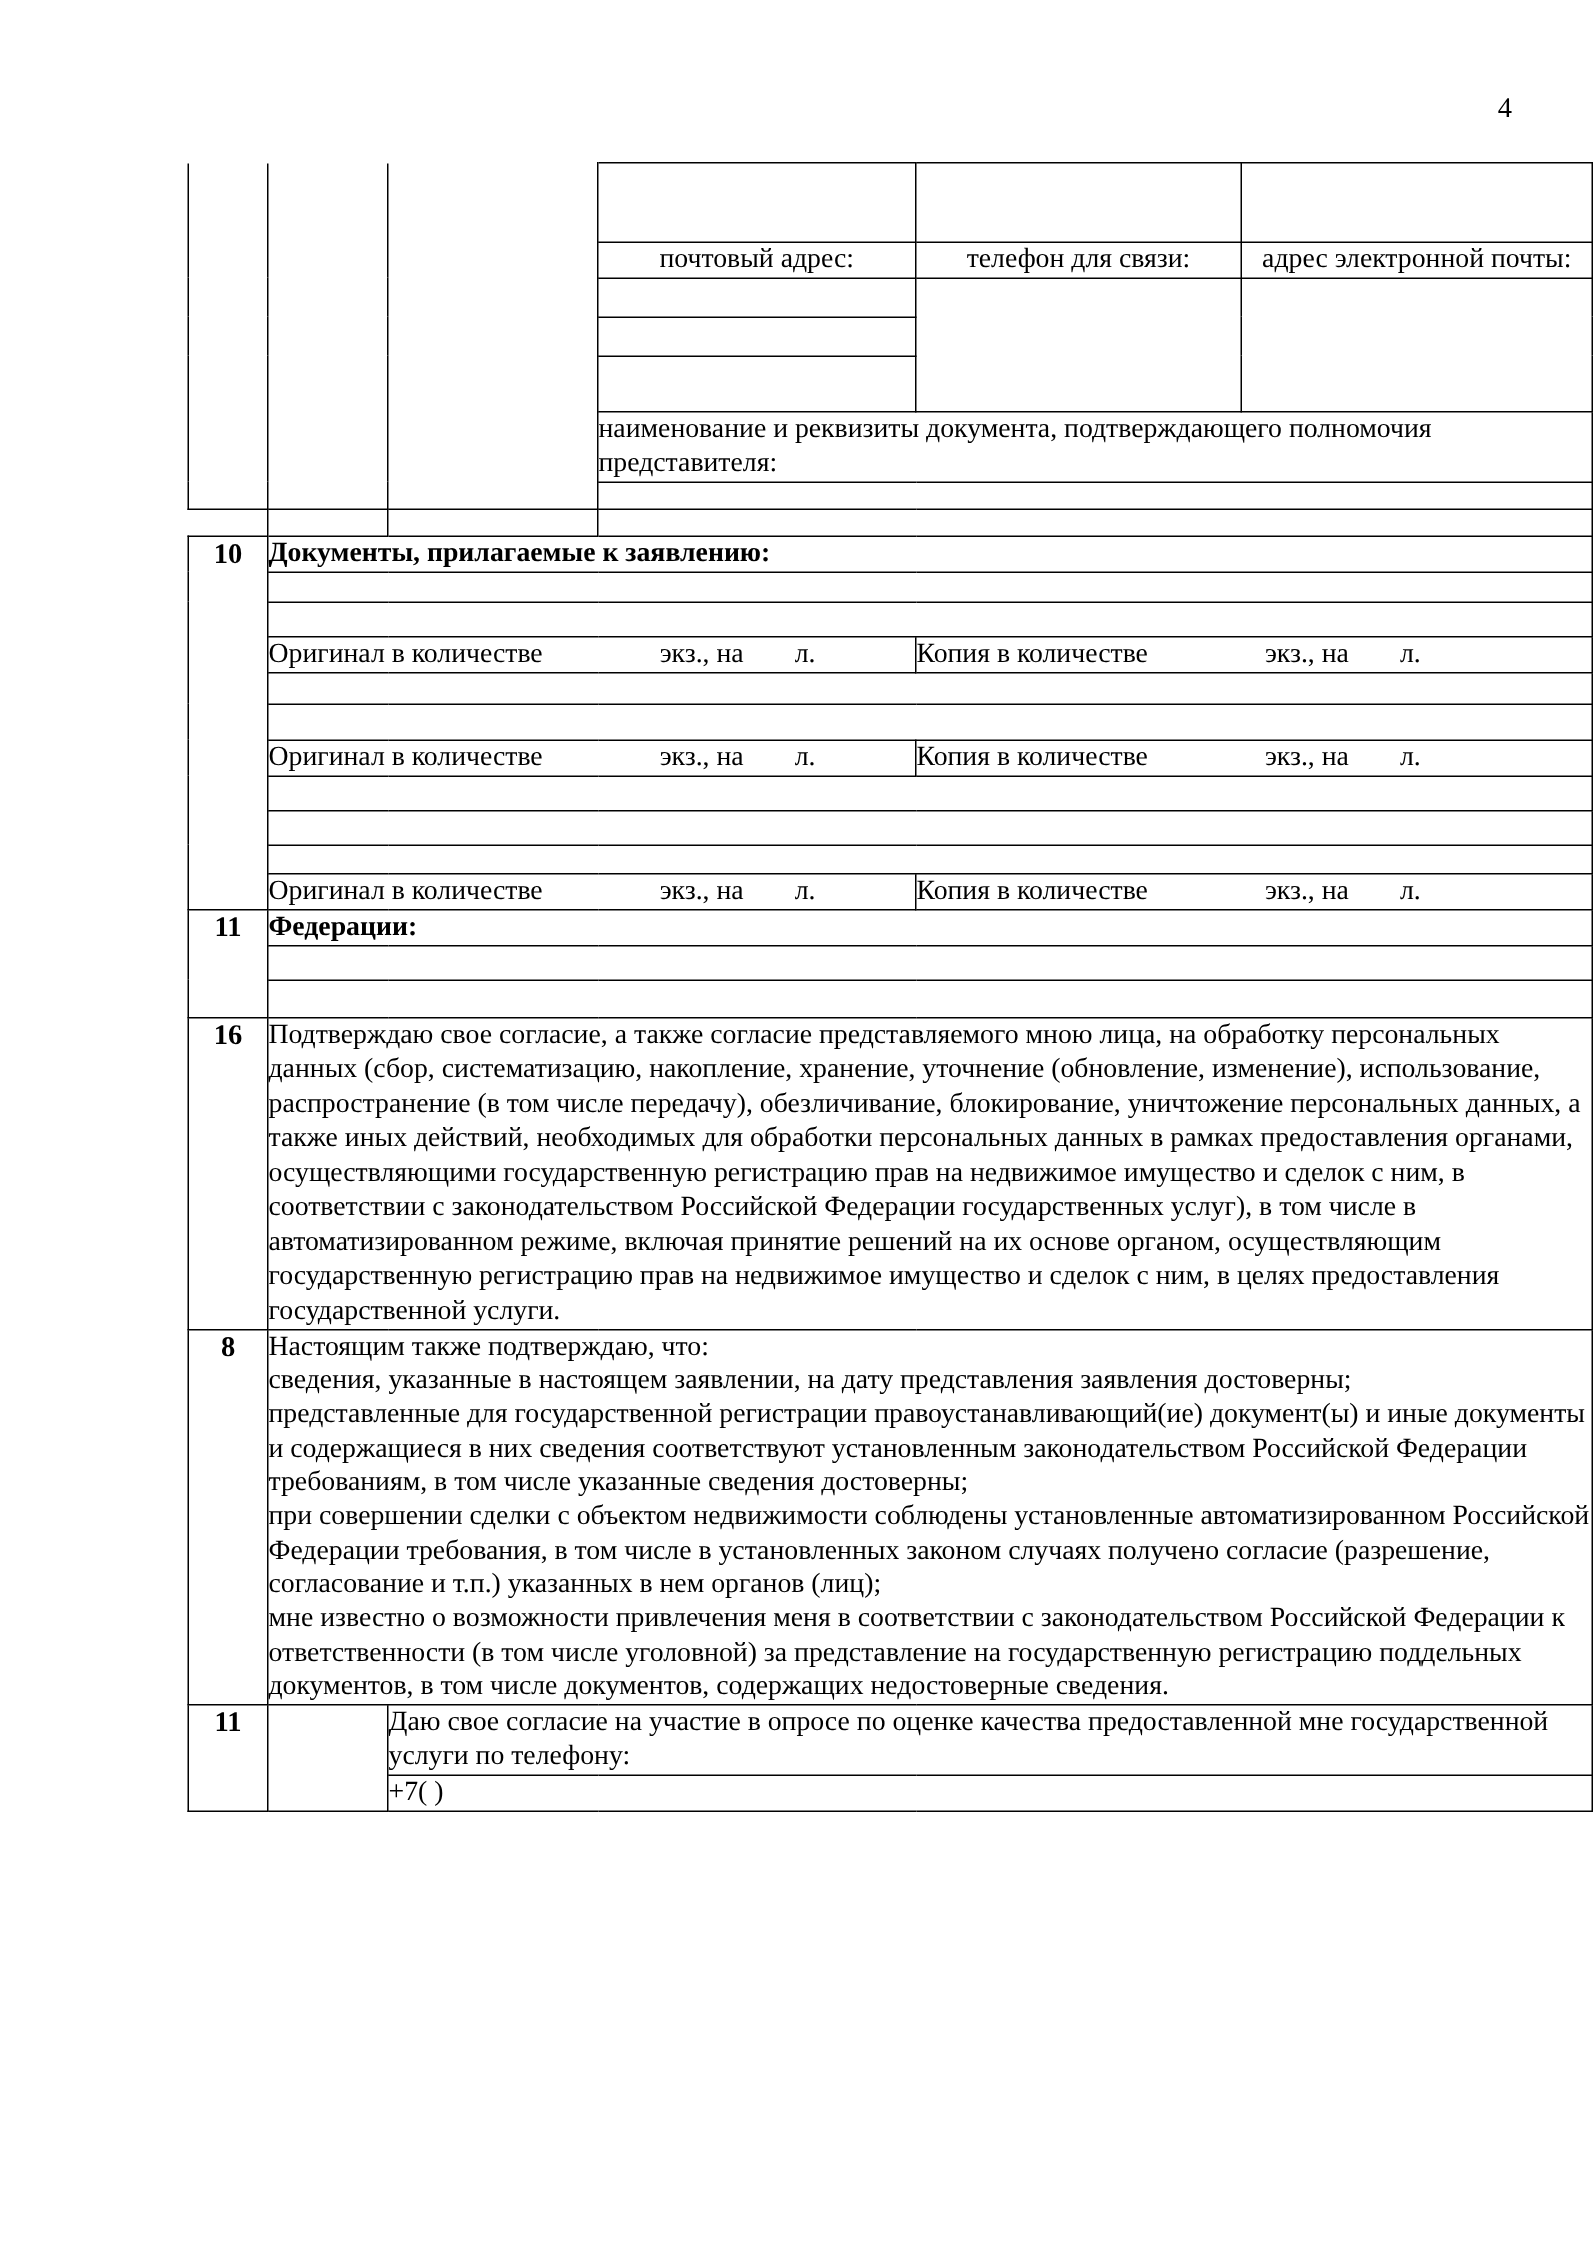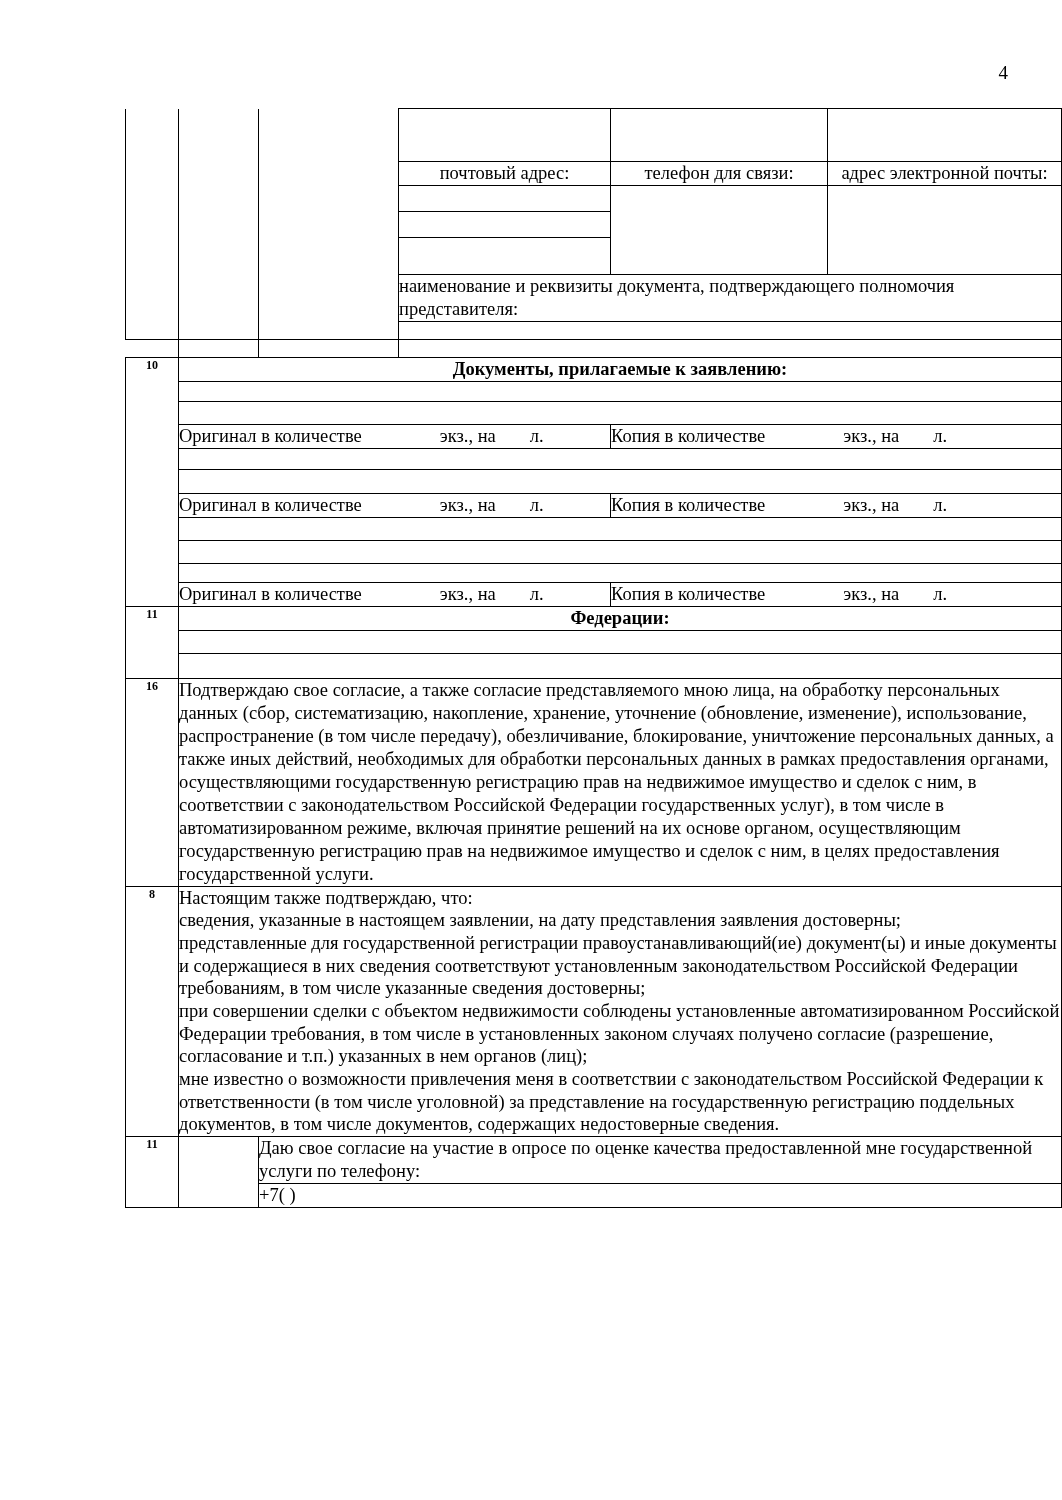--- a/index.html
+++ b/index.html
@@ -44,26 +44,25 @@
   }
   .cell-pad {
     padding: 2px 5px 2px 6px;
   }
   .blank {
     height: 16px;
   }
   .num {
     text-align: center;
     font-weight: bold;
-    font-size: 12px;
+    font-size: 19px;
     padding-top: 3px;
   }
   .bold {
     font-weight: bold;
-    text-align: center;
   }
   .ctr {
     text-align: center;
   }
   .noborder-l { border-left: none !important; }
   .noborder-t { border-top: none !important; }
   .noborder-b { border-bottom: none !important; }
   .para {
     padding: 1px 6px 3px 7px;
     line-height: 1.245;

